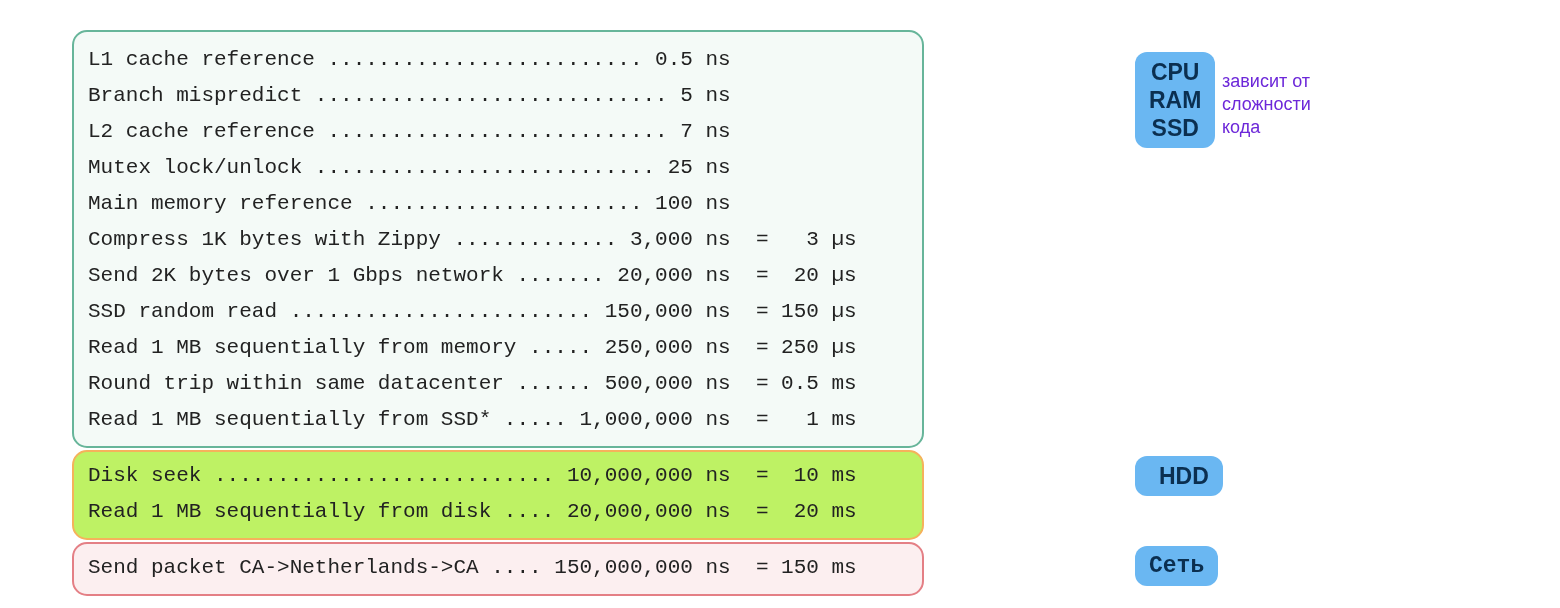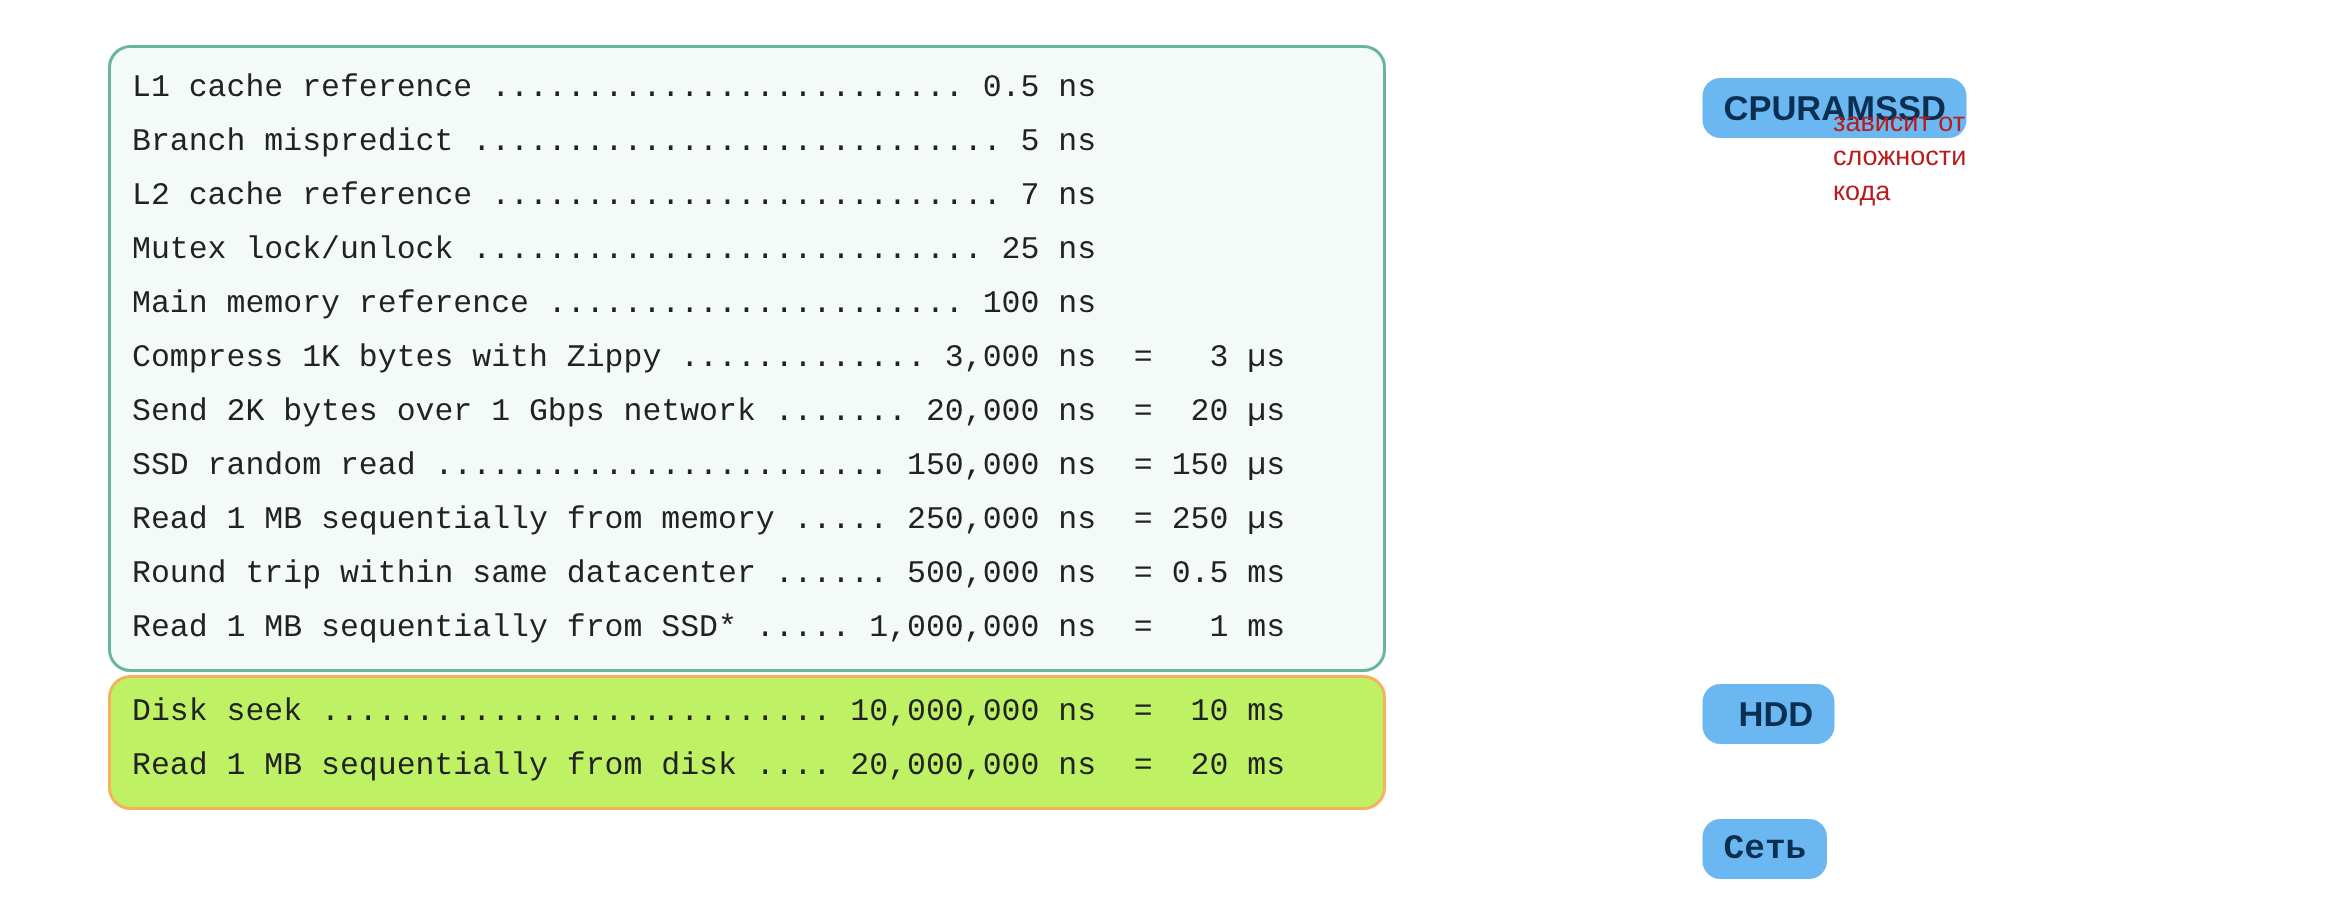--- a/index.html
+++ b/index.html
@@ -40,39 +40,39 @@
   
   .tail {
     position: absolute;
     width: 0; height: 0;
   }
 
   
   .badge {
     position: absolute;
     display: flex;
-    flex-direction: row;
+    flex-direction: column;
     background:#6ab7f2;
     border-radius:12px;
     padding:6px 14px;
-    text-align:left;
+    text-align:center;
     box-sizing:border-box;
   }
   .badge span {
     font-weight:700;
     font-size:23px;
     line-height:28px;
     color:#0b2f50;
   }
 
   .note {
     position:absolute;
     font-size:18px;
     line-height:23px;
-    color:#b91c1c;
+    color:#6d28d9;
     max-width:300px;
   }
 </style>
 </head>
 <body>
 
 <div class="canvas">
 
   <div class="block teal" style="left:72px; top:30px; width:852px; height:418px;">
     <pre>L1 cache reference ......................... 0.5 ns
@@ -104,20 +104,23 @@
     <pre>Disk seek ........................... 10,000,000 ns  =  10 ms
 Read 1 MB sequentially from disk .... 20,000,000 ns  =  20 ms</pre>
   </div>
   <svg class="tail" style="left:922px; top:458px;" width="208" height="40" viewBox="0 0 208 40">
     <polygon points="0,0 200,18 0,36" fill="#fff5ea" stroke="#f5b25b" stroke-width="2" stroke-linejoin="round"></polygon>
   </svg>
   <div class="badge" style="left:1135px; top:456px;padding-left:24px;">
     <span>HDD</span>
   </div>
 
+  <div class="block red" style="left:72px; top:542px; width:852px; height:54px; padding-top:6px;">
+    <pre>Send packet CA-&gt;Netherlands-&gt;CA .... 150,000,000 ns  = 150 ms</pre>
+  </div>
   <svg class="tail" style="left:922px; top:546px;" width="208" height="40" viewBox="0 0 208 40">
     <polygon points="0,0 200,18 0,36" fill="#fceff0" stroke="#e47f85" stroke-width="2" stroke-linejoin="round"></polygon>
   </svg>
   <div class="badge" style="left:1135px; top:546px;font-family:Liberation Mono, monospace;">
     <span>Сеть</span>
   </div>
 
 </div>
 
 </body></html>

